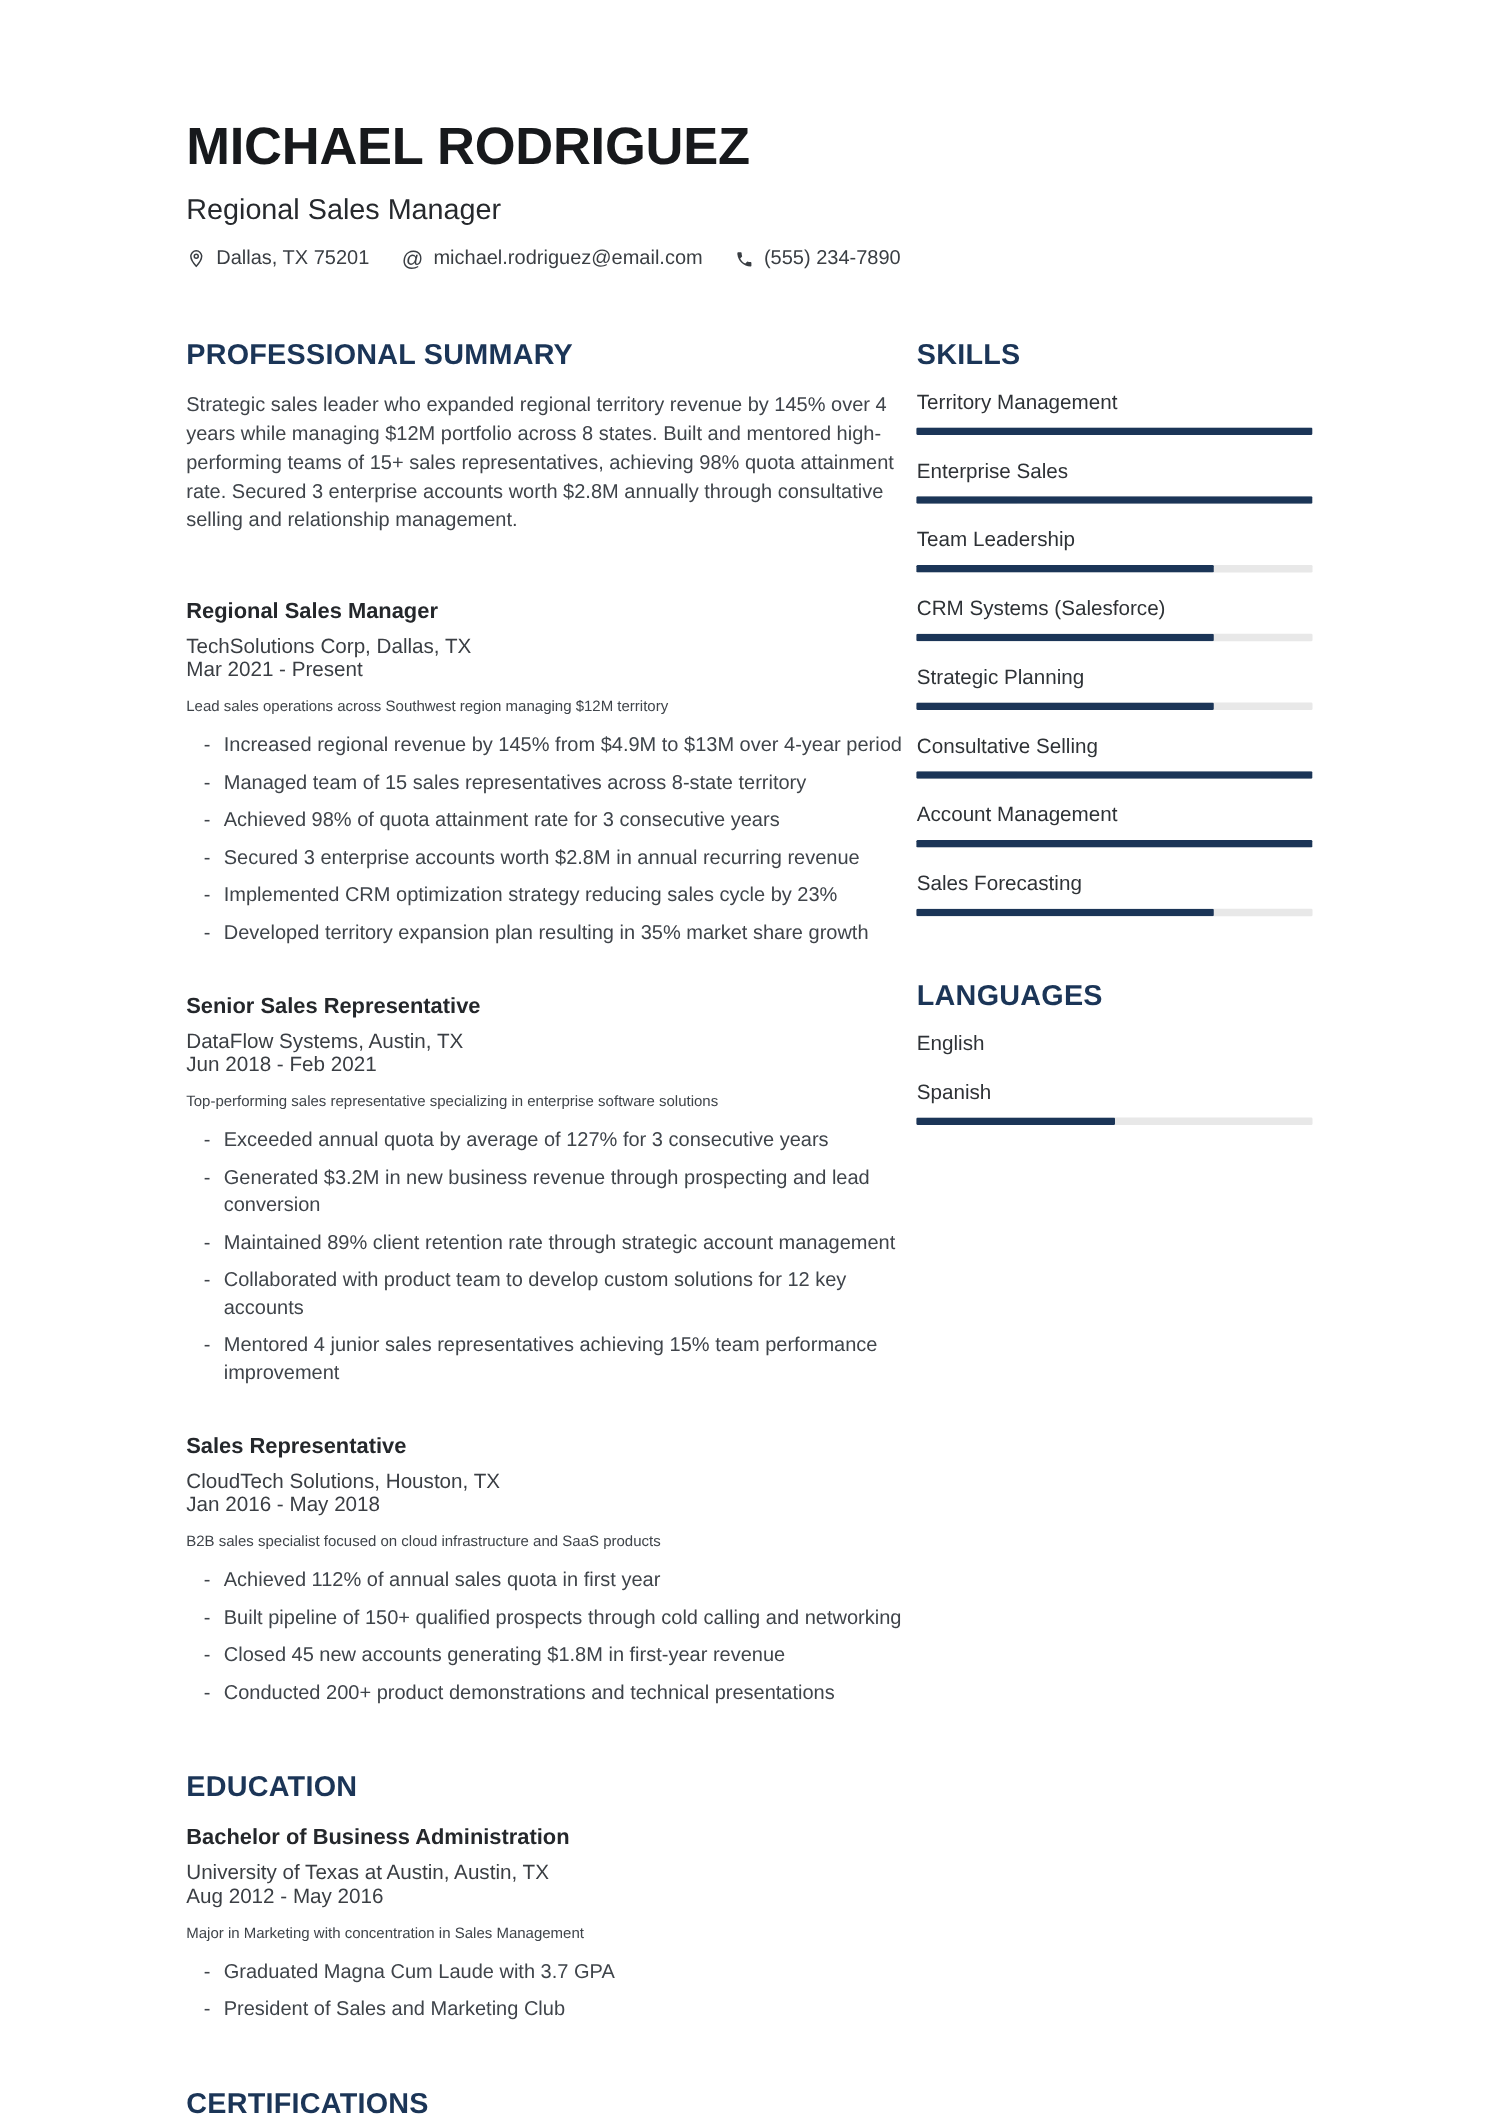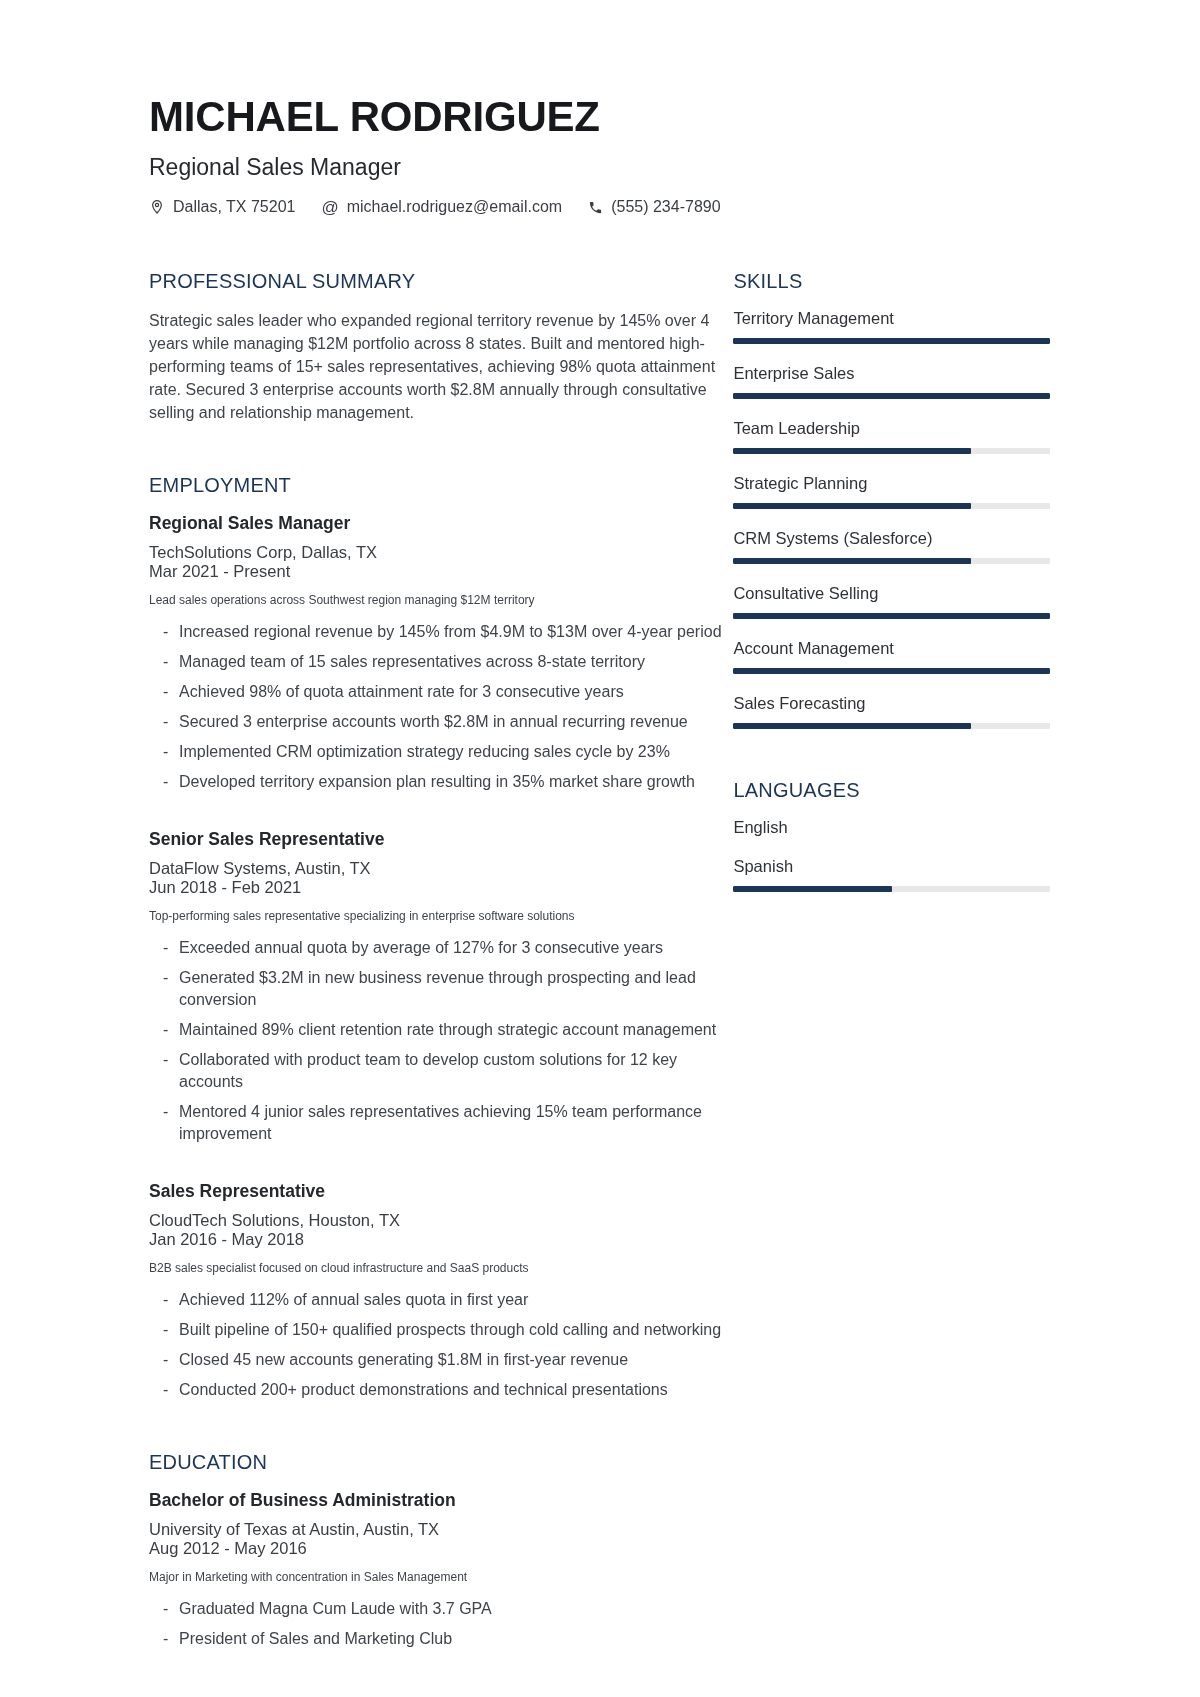--- a/index.html
+++ b/index.html
@@ -54,22 +54,22 @@
   
   .columns{
     margin-top:54px;
     display:flex;
     justify-content:space-between;
   }
   .col-left{width:600px;}
   .col-right{width:325px;}
   section + section{margin-top:50px;}
   h2{
-    font-size:20px;
-    font-weight:400;
+    font-size:23px;
+    font-weight:700;
     letter-spacing:0.2px;
     color:var(--accent);
     margin-bottom:16px;
   }
   
   .summary-text{
     font-size:16px;
     line-height:23px;
     color:var(--ink-body);
   }
@@ -181,21 +181,20 @@
 
   <div class="columns">
 
     <div class="col-left">
       <section>
         <h2>PROFESSIONAL SUMMARY</h2>
         <p class="summary-text">Strategic sales leader who expanded regional territory revenue by 145% over 4 years while managing $12M portfolio across 8 states. Built and mentored high-performing teams of 15+ sales representatives, achieving 98% quota attainment rate. Secured 3 enterprise accounts worth $2.8M annually through consultative selling and relationship management.</p>
       </section>
 
       <section>
-        <h2>EMPLOYMENT</h2>
         <div id="jobs">
             <div class="entry">
               <div class="entry-title">Regional Sales Manager</div>
               <div class="entry-row">
                 <span class="entry-org">TechSolutions Corp, Dallas, TX</span>
                 <span class="entry-dates">Mar 2021 - Present</span>
               </div>
               <div class="entry-desc">Lead sales operations across Southwest region managing $12M territory</div>
               <ul class="bullets">
                 <li class="bullet">Increased regional revenue by 145% from $4.9M to $13M over 4-year period</li>
@@ -283,27 +282,27 @@
                 <div class="bar-fill" style="width: 100%;"></div>
               </div>
             </div>
             <div class="skill">
               <div class="skill-label">Team Leadership</div>
               <div class="bar-track">
                 <div class="bar-fill" style="width: 75%;"></div>
               </div>
             </div>
             <div class="skill">
+              <div class="skill-label">CRM Systems (Salesforce)</div>
+              <div class="bar-track">
+                <div class="bar-fill" style="width: 75%;"></div>
+              </div>
+            </div>
+            <div class="skill">
               <div class="skill-label">Strategic Planning</div>
-              <div class="bar-track">
-                <div class="bar-fill" style="width: 75%;"></div>
-              </div>
-            </div>
-            <div class="skill">
-              <div class="skill-label">CRM Systems (Salesforce)</div>
               <div class="bar-track">
                 <div class="bar-fill" style="width: 75%;"></div>
               </div>
             </div>
             <div class="skill">
               <div class="skill-label">Consultative Selling</div>
               <div class="bar-track">
                 <div class="bar-fill" style="width: 100%;"></div>
               </div>
             </div>

